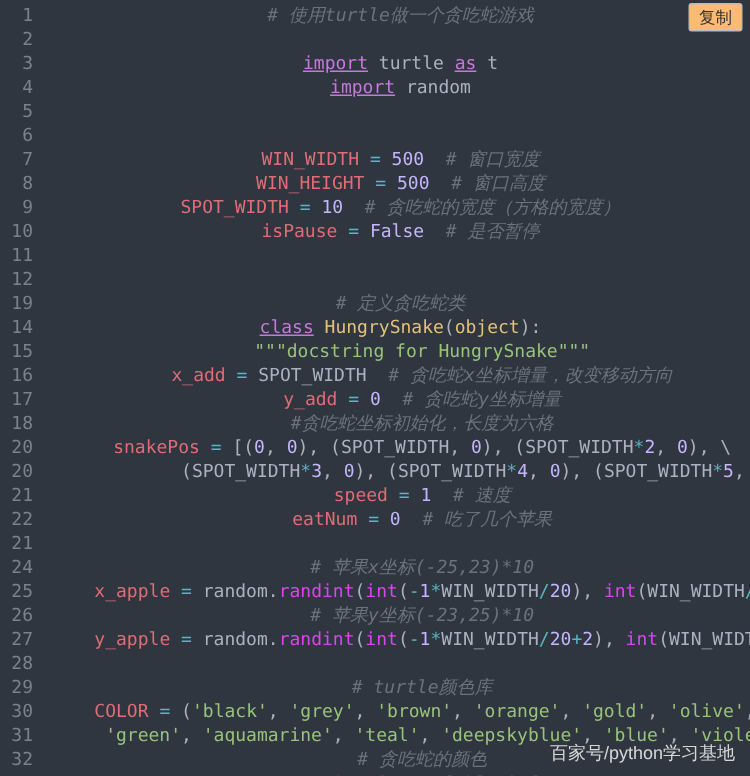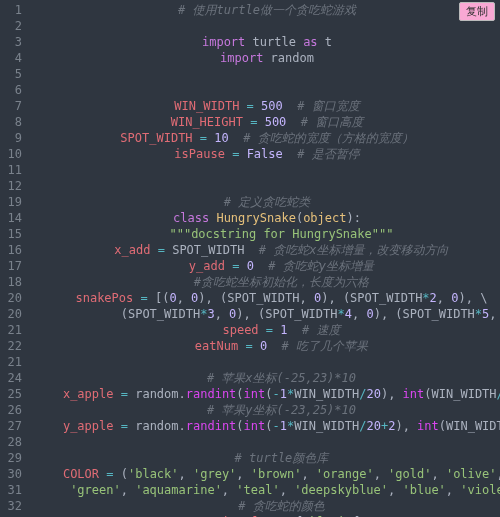--- a/index.html
+++ b/index.html
@@ -1,23 +1,23 @@
 <!DOCTYPE html>
 <html><head>
 <meta charset="utf-8">
 <style>
   html,body{margin:0;padding:0;background:#2f3640;color:#d1d1d1;font-family:Consolas,Menlo,monospace;font-size:12px;line-height:1.33;}
   .viewport{width:500px;height:517px;overflow:hidden;position:relative;background:#2f3640;}
-  .copy-btn{position:absolute;top:2px;right:5px;background:#f9a8d4;color:#333;border:1px solid #bbb;border-radius:2px;padding:1px 6px;font-size:11px;font-family:"Microsoft YaHei",sans-serif;cursor:pointer;}
+  .copy-btn{position:absolute;top:2px;right:5px;background:#fdba74;color:#333;border:1px solid #bbb;border-radius:2px;padding:1px 6px;font-size:11px;font-family:"Microsoft YaHei",sans-serif;cursor:pointer;}
   .gutter{position:absolute;left:0;top:0;width:28px;text-align:right;color:#7a828c;padding-top:3px;user-select:none;}
   .gutter div{height:16px;padding-right:6px;}
   .code{position:absolute;left:34px;top:0;right:0;padding-top:3px;white-space:pre;}
   .code-line{height:16px;text-align:center;}
   .cm{color:#6b727c;font-style:italic;}
-  .kw{color:#c678dd;}
+  .kw{color:#c678dd;text-decoration:underline;}
   .ns{color:#abb2bf;}
   .var{color:#e06c75;}
   .nm{color:#c4b5fd;}
   .op{color:#56b6c2;}
   .cl{color:#e5c07b;}
   .fn{color:#d946ef;}
   .str{color:#98c379;}
   .br{color:#abb2bf;}
   .pn{color:#abb2bf;}
   .watermark{position:absolute;right:10px;bottom:6px;color:#e8e8e8;font-family:"Microsoft YaHei",sans-serif;font-size:12px;opacity:0.9;}
@@ -56,13 +56,14 @@
       <div>26</div>
       <div>27</div>
       <div>28</div>
       <div>29</div>
       <div>30</div>
       <div>31</div>
       <div>32</div>
       <div>33</div>
     </div>
   <div class="code" id="code"><div class="code-line"><span class="cm"># 使用turtle做一个贪吃蛇游戏</span></div><div class="code-line"></div><div class="code-line"><span class="kw">import</span><span class="ns"> turtle </span><span class="kw">as</span><span class="ns"> t</span></div><div class="code-line"><span class="kw">import</span><span class="ns"> random</span></div><div class="code-line"></div><div class="code-line"></div><div class="code-line"><span class="var">WIN_WIDTH</span><span class="ns"> </span><span class="op">=</span><span class="ns"> </span><span class="nm">500</span><span class="ns">  </span><span class="cm"># 窗口宽度</span></div><div class="code-line"><span class="var">WIN_HEIGHT</span><span class="ns"> </span><span class="op">=</span><span class="ns"> </span><span class="nm">500</span><span class="ns">  </span><span class="cm"># 窗口高度</span></div><div class="code-line"><span class="var">SPOT_WIDTH</span><span class="ns"> </span><span class="op">=</span><span class="ns"> </span><span class="nm">10</span><span class="ns">  </span><span class="cm"># 贪吃蛇的宽度（方格的宽度）</span></div><div class="code-line"><span class="var">isPause</span><span class="ns"> </span><span class="op">=</span><span class="ns"> </span><span class="nm">False</span><span class="ns">  </span><span class="cm"># 是否暂停</span></div><div class="code-line"></div><div class="code-line"></div><div class="code-line"><span class="cm"># 定义贪吃蛇类</span></div><div class="code-line"><span class="kw">class</span><span class="ns"> </span><span class="cl">HungrySnake</span><span class="br">(</span><span class="cl">object</span><span class="br">)</span><span class="pn">:</span></div><div class="code-line"><span class="ns">    </span><span class="str">"""docstring for HungrySnake"""</span></div><div class="code-line"><span class="ns">    </span><span class="var">x_add</span><span class="ns"> </span><span class="op">=</span><span class="ns"> SPOT_WIDTH  </span><span class="cm"># 贪吃蛇x坐标增量，改变移动方向</span></div><div class="code-line"><span class="ns">    </span><span class="var">y_add</span><span class="ns"> </span><span class="op">=</span><span class="ns"> </span><span class="nm">0</span><span class="ns">  </span><span class="cm"># 贪吃蛇y坐标增量</span></div><div class="code-line"><span class="ns">    </span><span class="cm">#贪吃蛇坐标初始化，长度为六格</span></div><div class="code-line"><span class="ns">    </span><span class="var">snakePos</span><span class="ns"> </span><span class="op">=</span><span class="ns"> </span><span class="br">[(</span><span class="nm">0</span><span class="pn">, </span><span class="nm">0</span><span class="br">)</span><span class="pn">, </span><span class="br">(</span><span class="ns">SPOT_WIDTH</span><span class="pn">, </span><span class="nm">0</span><span class="br">)</span><span class="pn">, </span><span class="br">(</span><span class="ns">SPOT_WIDTH</span><span class="op">*</span><span class="nm">2</span><span class="pn">, </span><span class="nm">0</span><span class="br">)</span><span class="pn">, \</span></div><div class="code-line"><span class="ns">            </span><span class="br">(</span><span class="ns">SPOT_WIDTH</span><span class="op">*</span><span class="nm">3</span><span class="pn">, </span><span class="nm">0</span><span class="br">)</span><span class="pn">, </span><span class="br">(</span><span class="ns">SPOT_WIDTH</span><span class="op">*</span><span class="nm">4</span><span class="pn">, </span><span class="nm">0</span><span class="br">)</span><span class="pn">, </span><span class="br">(</span><span class="ns">SPOT_WIDTH</span><span class="op">*</span><span class="nm">5</span><span class="pn">, </span></div><div class="code-line"><span class="ns">    </span><span class="var">speed</span><span class="ns"> </span><span class="op">=</span><span class="ns"> </span><span class="nm">1</span><span class="ns">  </span><span class="cm"># 速度</span></div><div class="code-line"><span class="ns">    </span><span class="var">eatNum</span><span class="ns"> </span><span class="op">=</span><span class="ns"> </span><span class="nm">0</span><span class="ns">  </span><span class="cm"># 吃了几个苹果</span></div><div class="code-line"></div><div class="code-line"><span class="ns">    </span><span class="cm"># 苹果x坐标(-25,23)*10</span></div><div class="code-line"><span class="ns">    </span><span class="var">x_apple</span><span class="ns"> </span><span class="op">=</span><span class="ns"> random</span><span class="pn">.</span><span class="fn">randint</span><span class="br">(</span><span class="fn">int</span><span class="br">(</span><span class="op">-</span><span class="nm">1</span><span class="op">*</span><span class="ns">WIN_WIDTH</span><span class="op">/</span><span class="nm">20</span><span class="br">)</span><span class="pn">, </span><span class="fn">int</span><span class="br">(</span><span class="ns">WIN_WIDTH</span><span class="op">/</span></div><div class="code-line"><span class="ns">    </span><span class="cm"># 苹果y坐标(-23,25)*10</span></div><div class="code-line"><span class="ns">    </span><span class="var">y_apple</span><span class="ns"> </span><span class="op">=</span><span class="ns"> random</span><span class="pn">.</span><span class="fn">randint</span><span class="br">(</span><span class="fn">int</span><span class="br">(</span><span class="op">-</span><span class="nm">1</span><span class="op">*</span><span class="ns">WIN_WIDTH</span><span class="op">/</span><span class="nm">20</span><span class="op">+</span><span class="nm">2</span><span class="br">)</span><span class="pn">, </span><span class="fn">int</span><span class="br">(</span><span class="ns">WIN_WIDTH</span></div><div class="code-line"></div><div class="code-line"><span class="ns">    </span><span class="cm"># turtle颜色库</span></div><div class="code-line"><span class="ns">    </span><span class="var">COLOR</span><span class="ns"> </span><span class="op">=</span><span class="ns"> </span><span class="br">(</span><span class="str">'black'</span><span class="pn">, </span><span class="str">'grey'</span><span class="pn">, </span><span class="str">'brown'</span><span class="pn">, </span><span class="str">'orange'</span><span class="pn">, </span><span class="str">'gold'</span><span class="pn">, </span><span class="str">'olive'</span><span class="pn">, </span></div><div class="code-line"><span class="ns">     </span><span class="str">'green'</span><span class="pn">, </span><span class="str">'aquamarine'</span><span class="pn">, </span><span class="str">'teal'</span><span class="pn">, </span><span class="str">'deepskyblue'</span><span class="pn">, </span><span class="str">'blue'</span><span class="pn">, </span><span class="str">'violet'</span></div><div class="code-line"><span class="ns">    </span><span class="cm"># 贪吃蛇的颜色</span></div><div class="code-line"><span class="ns">    </span><span class="var">snakeColor</span><span class="ns"> </span><span class="op">=</span><span class="ns"> </span><span class="br">[</span><span class="str">'black'</span><span class="br">]</span></div></div>
+  <div class="watermark">百家号/python学习基地</div>
 </div>
 
 </body></html>

